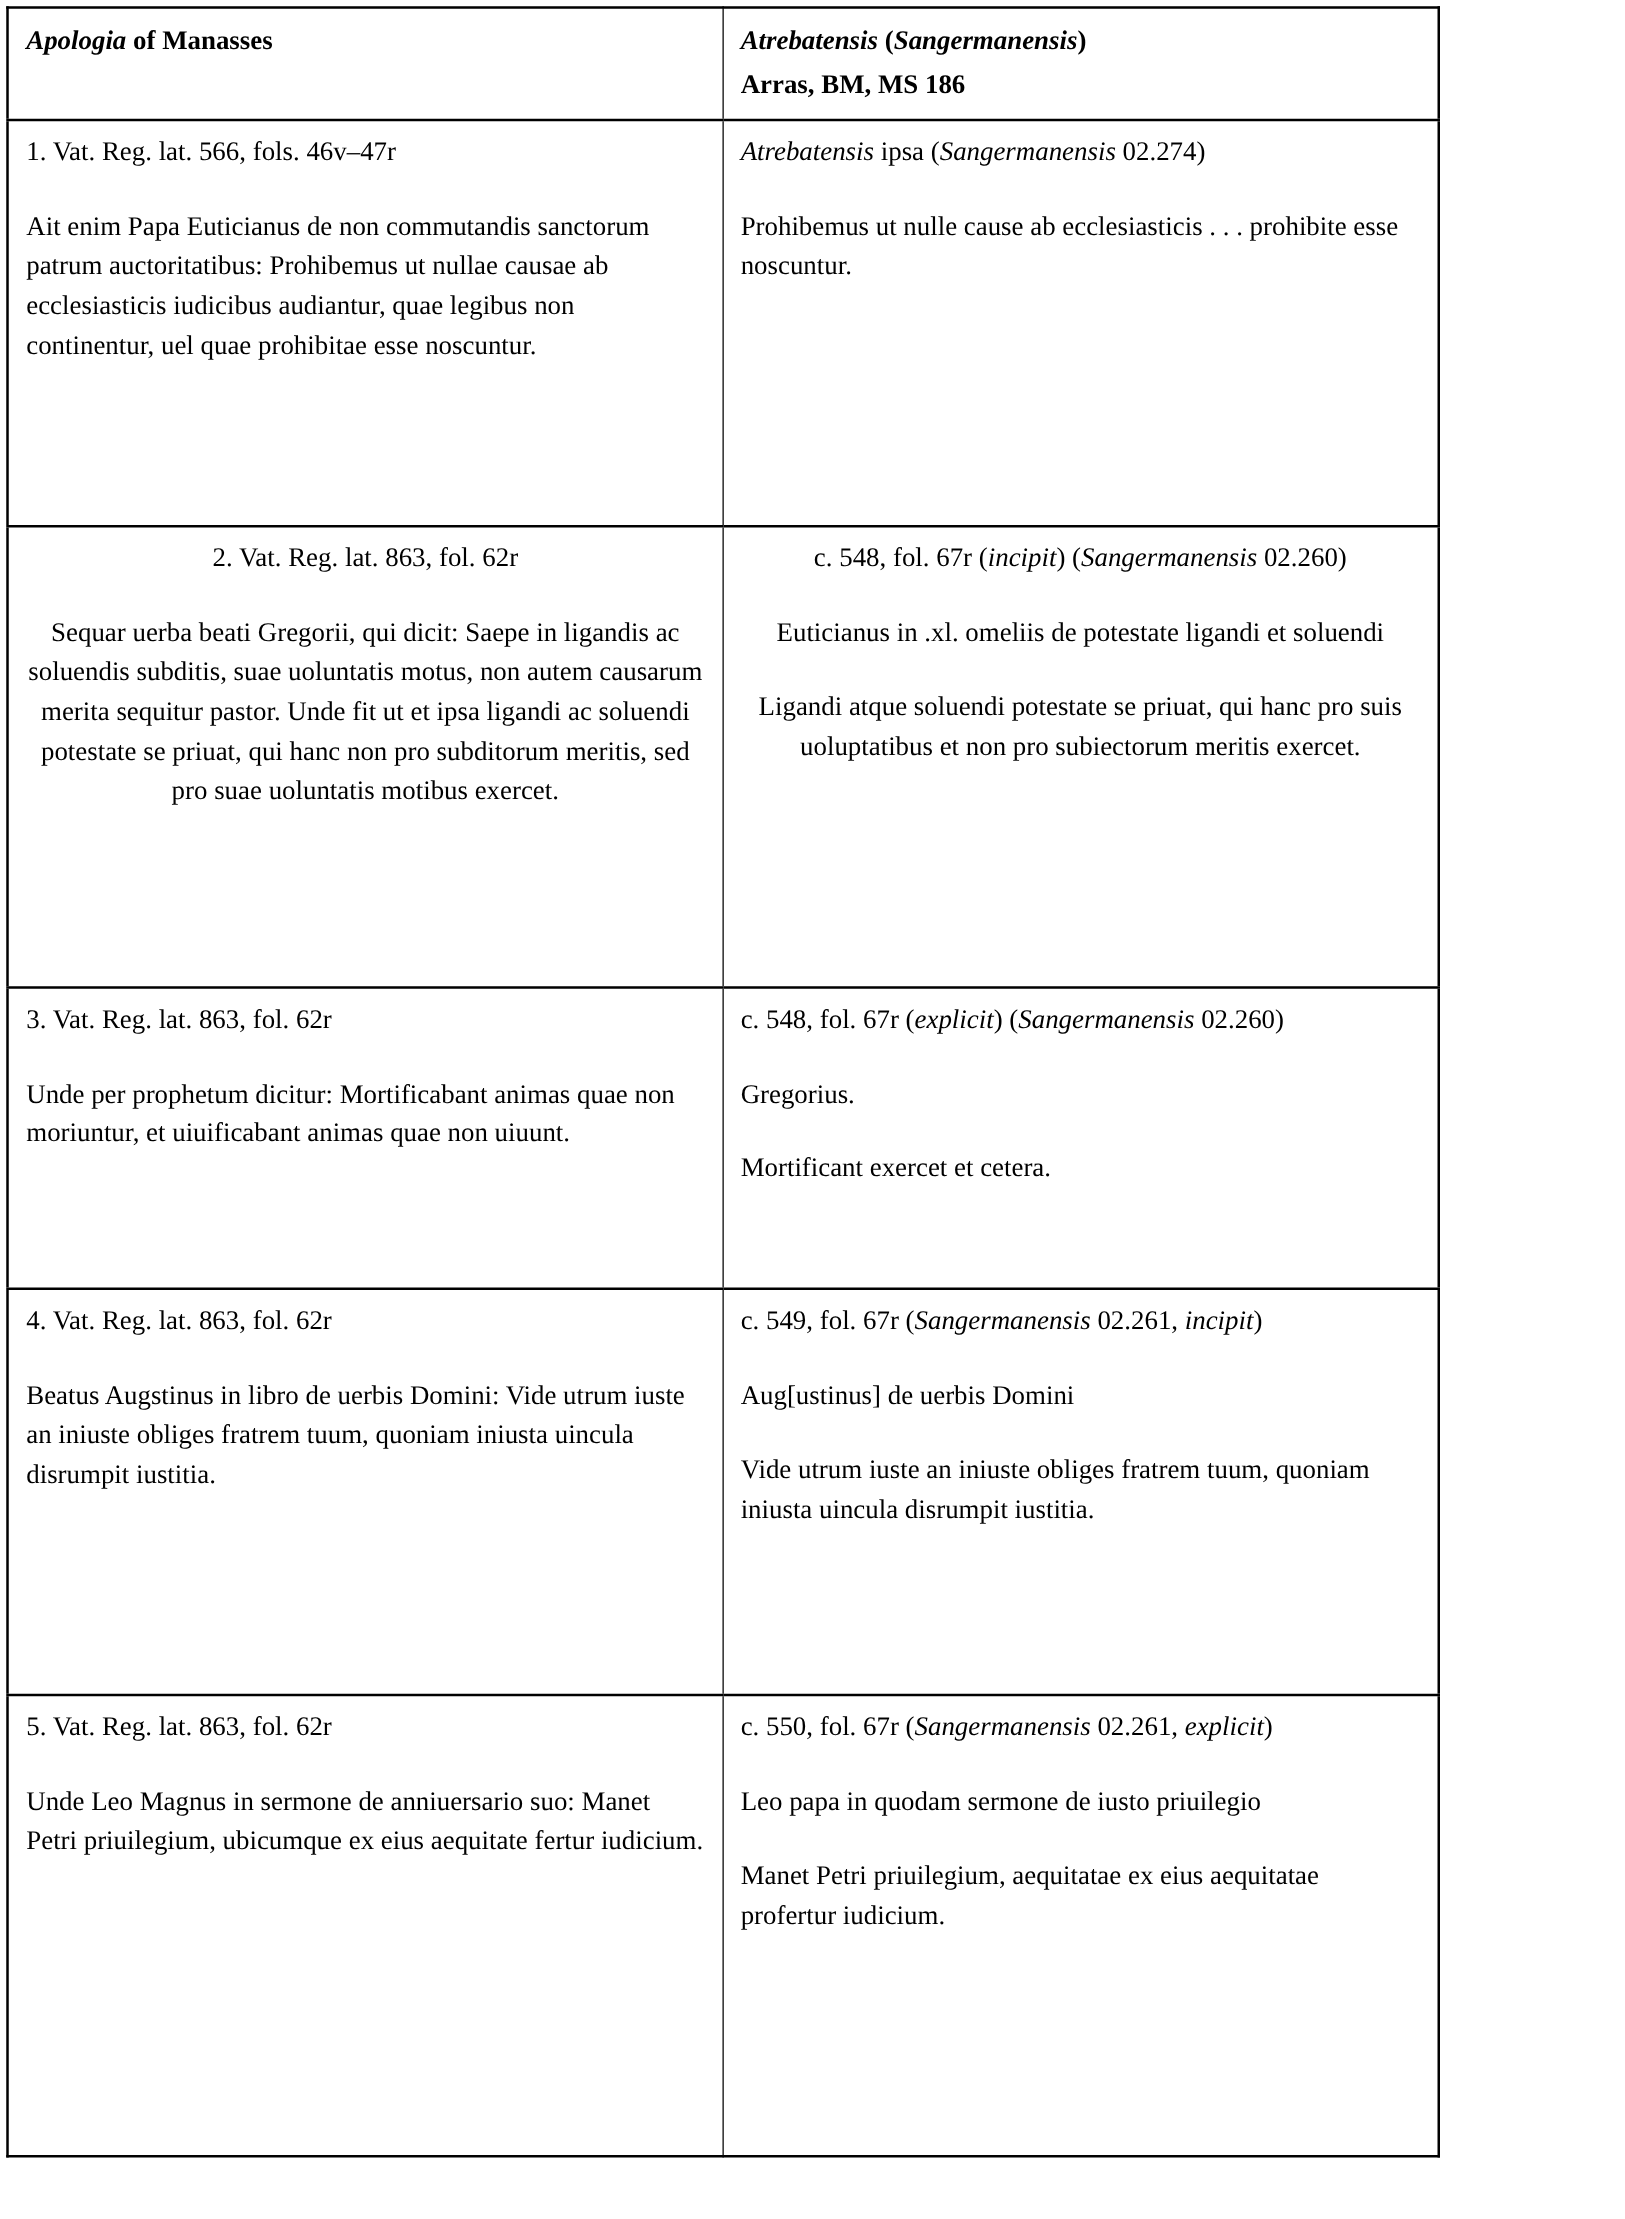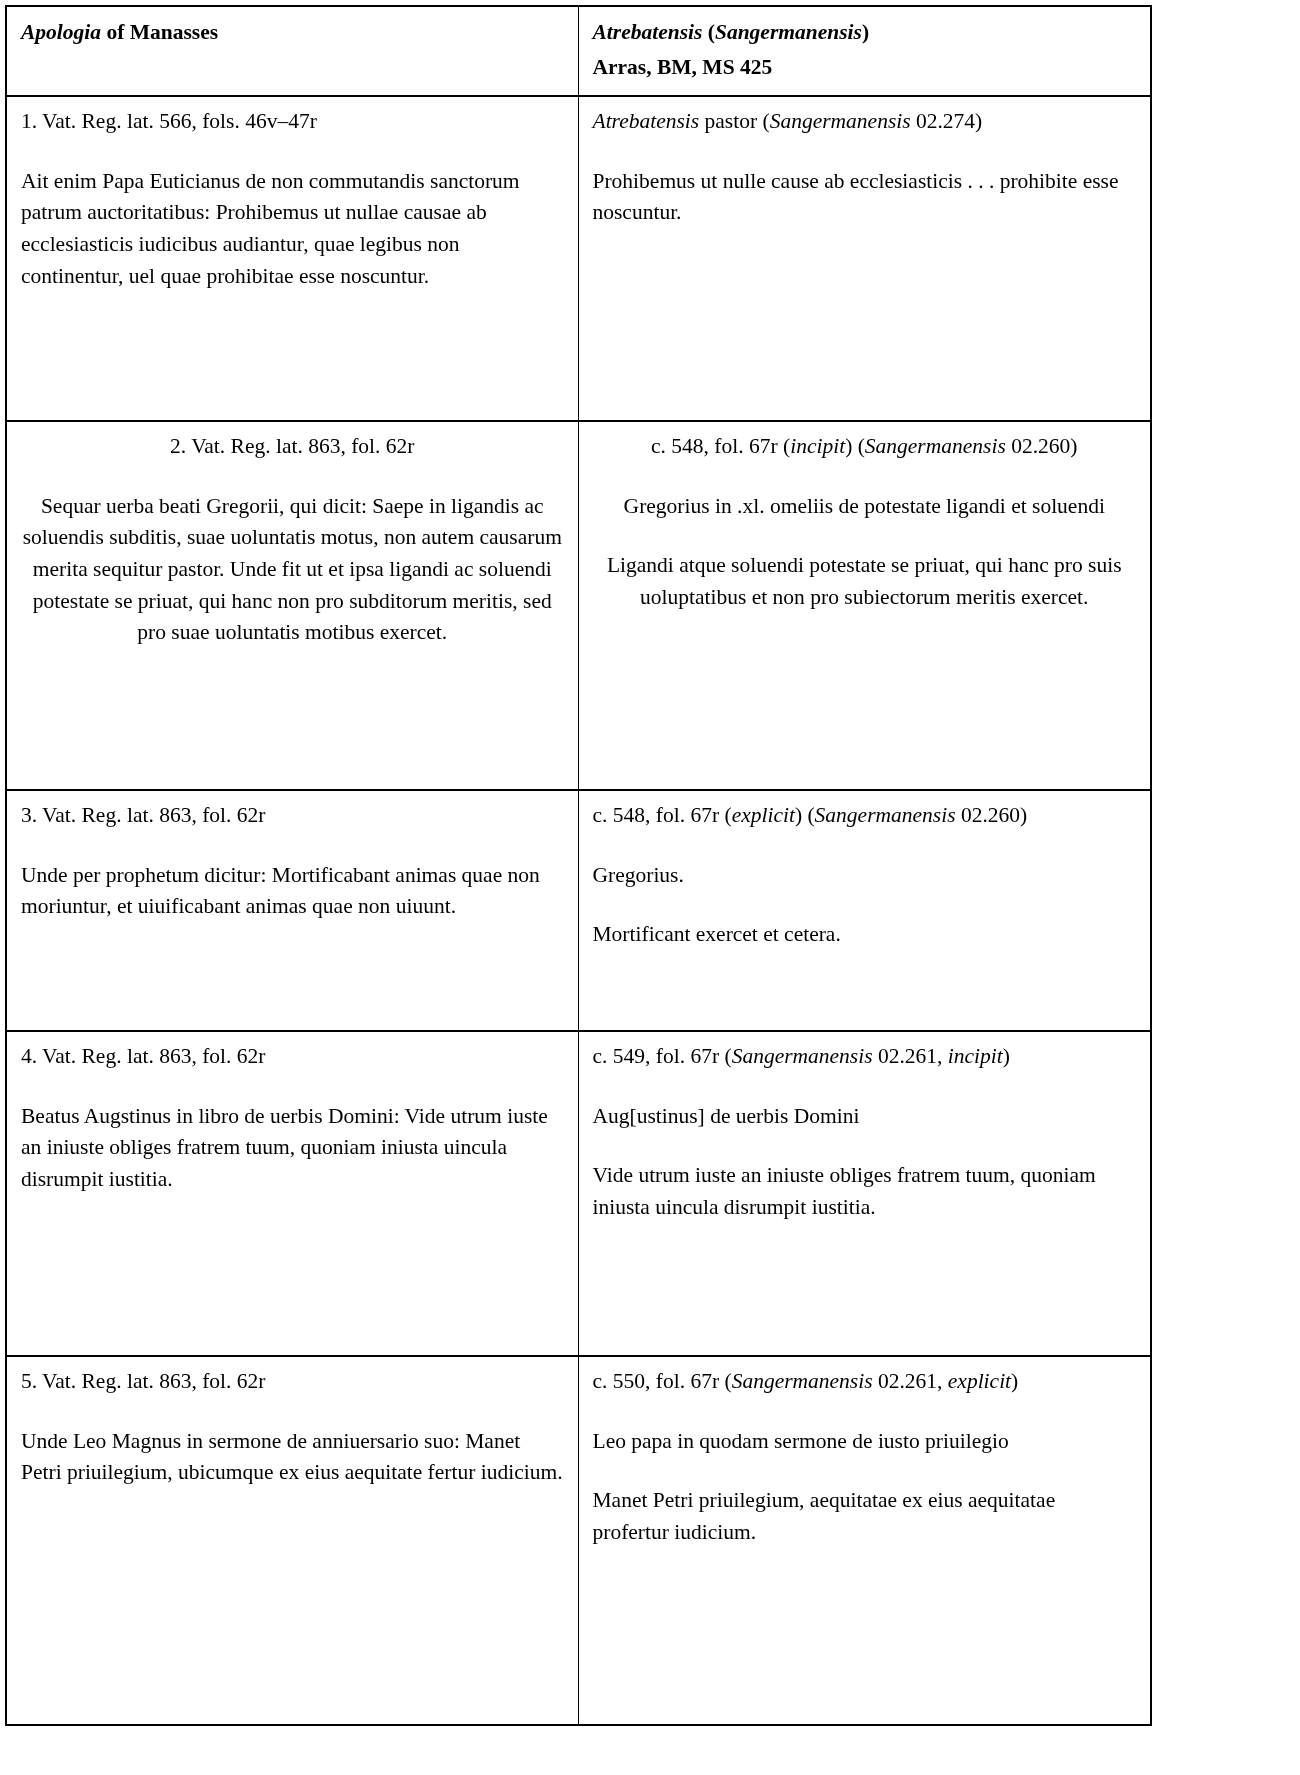--- a/index.html
+++ b/index.html
@@ -89,46 +89,46 @@
       <col class="col-right">
     </colgroup>
 
     <thead>
       <tr>
         <th>
           <span class="hdr-line"><i>Apologia</i><span> of Manasses</span></span>
         </th>
         <th>
           <span class="hdr-line"><i>Atrebatensis</i><span> (</span><i>Sangermanensis</i><span>)</span></span>
-          <span class="hdr-line">Arras, BM, MS 425</span>
+          <span class="hdr-line">Arras, BM, MS 186</span>
         </th>
       </tr>
     </thead>
 
     <tbody>
 
       <tr class="row-1">
         <td>
           <p class="cite">1. Vat. Reg. lat. 566, fols. 46v–47r</p>
           <p class="para">Ait enim Papa Euticianus de non commutandis sanctorum patrum auctoritatibus: Prohibemus ut nullae causae ab ecclesiasticis iudicibus audiantur, quae legibus non continentur, uel quae prohibitae esse noscuntur.</p>
         </td>
         <td>
-          <p class="cite"><i>Atrebatensis</i><span> pastor (</span><i>Sangermanensis</i><span> 02.274)</span></p>
+          <p class="cite"><i>Atrebatensis</i><span> ipsa (</span><i>Sangermanensis</i><span> 02.274)</span></p>
           <p class="para">Prohibemus ut nulle cause ab ecclesiasticis . . . prohibite esse noscuntur.</p>
         </td>
       </tr>
 
       <tr class="row-2">
         <td>
           <p class="cite">2. Vat. Reg. lat. 863, fol. 62r</p>
           <p class="para">Sequar uerba beati Gregorii, qui dicit: Saepe in ligandis ac soluendis subditis, suae uoluntatis motus, non autem causarum merita sequitur pastor. Unde fit ut et ipsa ligandi ac soluendi potestate se priuat, qui hanc non pro subditorum meritis, sed pro suae uoluntatis motibus exercet.</p>
         </td>
         <td>
           <p class="cite"><span>c. 548, fol. 67r (</span><i>incipit</i><span>) (</span><i>Sangermanensis</i><span> 02.260)</span></p>
-          <p class="para">Gregorius in .xl. omeliis de potestate ligandi et soluendi</p>
+          <p class="para">Euticianus in .xl. omeliis de potestate ligandi et soluendi</p>
           <p class="para">Ligandi atque soluendi potestate se priuat, qui hanc pro suis uoluptatibus et non pro subiectorum meritis exercet.</p>
         </td>
       </tr>
 
       <tr class="row-3">
         <td>
           <p class="cite">3. Vat. Reg. lat. 863, fol. 62r</p>
           <p class="para">Unde per prophetum dicitur: Mortificabant animas quae non moriuntur, et uiuificabant animas quae non uiuunt.</p>
         </td>
         <td>

